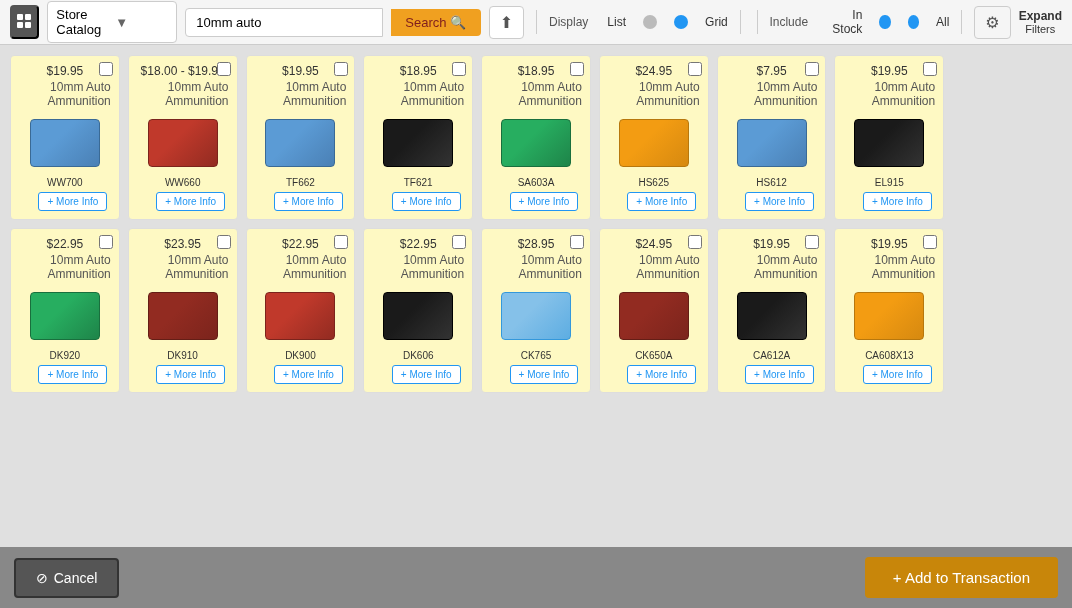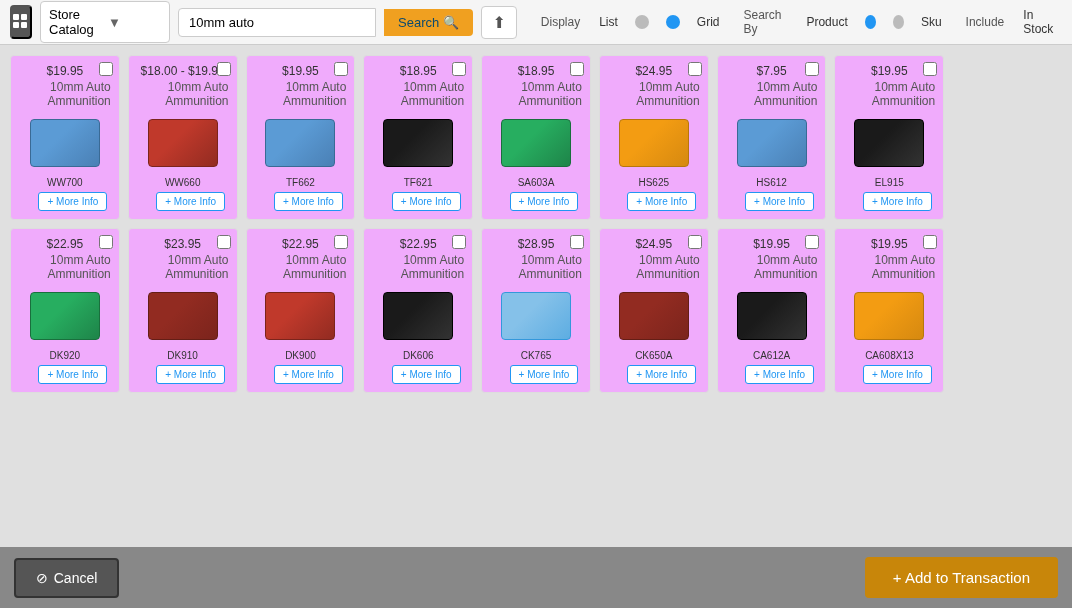--- a/index.html
+++ b/index.html
@@ -41,21 +41,21 @@
       flex: 1;
       max-width: 220px;
       border: 1px solid #ccc;
       border-radius: 4px 0 0 4px;
       padding: 6px 10px;
       font-size: 13px;
       outline: none;
     }
     .search-button {
       background: #f0a020;
-      color: #0c4a6e;
+      color: #7f1d1d;
       border: none;
       border-radius: 0 4px 4px 0;
       padding: 6px 14px;
       font-size: 13px;
       cursor: pointer;
       display: flex; align-items: center; gap: 4px;
     }
     .upload-btn {
       background: white;
       border: 1px solid #ccc;
@@ -100,21 +100,21 @@
 
     
     .product-grid {
       display: grid;
       grid-template-columns: repeat(9, 1fr);
       gap: 8px;
       margin-bottom: 8px;
     }
 
     .product-card {
-      background: #f0abfc;
+      background: #fef9c3;
       border: 1px solid #ddd;
       border-radius: 4px;
       padding: 8px;
       display: flex;
       flex-direction: column;
       align-items: center;
       position: relative;
       cursor: pointer;
     }
 
@@ -264,33 +264,26 @@
   <div class="toggle-group">
     <span class="label">Display</span>
     <span style="cursor:pointer;">List</span>
     <span class="toggle-dot dot-gray"></span>
     <span class="toggle-dot dot-blue"></span>
     <span style="cursor:pointer;text-align:center;">Grid</span>
   </div>
 
   <div class="separator"></div>
 
-  <div class="toggle-group">
-    <span class="label">Search By</span>
-    <span style="cursor:pointer;">Product</span>
-    <span class="toggle-dot dot-blue"></span>
-    <span class="toggle-dot dot-gray"></span>
-    <span style="cursor:pointer;">Sku</span>
-  </div>
 
   <div class="separator"></div>
 
   <div class="toggle-group">
     <span class="label">Include</span>
-    <span style="cursor:pointer;">In Stock</span>
+    <span style="cursor:pointer;text-align:right;">In Stock</span>
     <span class="toggle-dot dot-blue"></span>
     <span class="toggle-dot dot-blue"></span>
     <span style="cursor:pointer;">All</span>
   </div>
 
   <div class="separator"></div>
 
   <button class="gear-btn">⚙</button>
 
   <div style="display:flex;align-items:center;gap:2px;">

